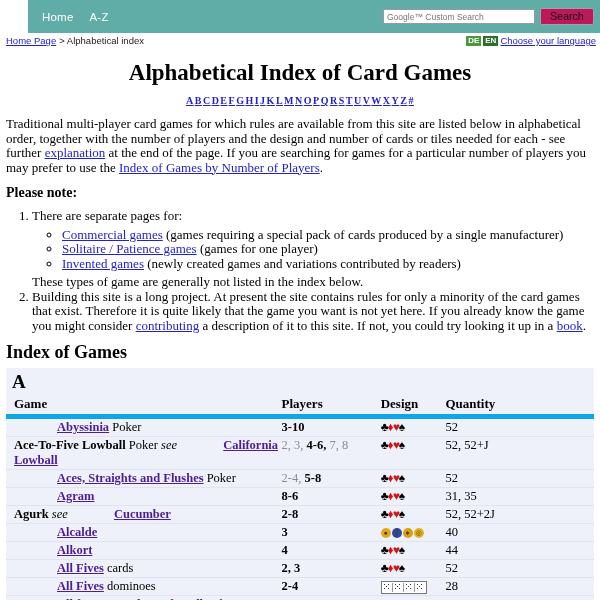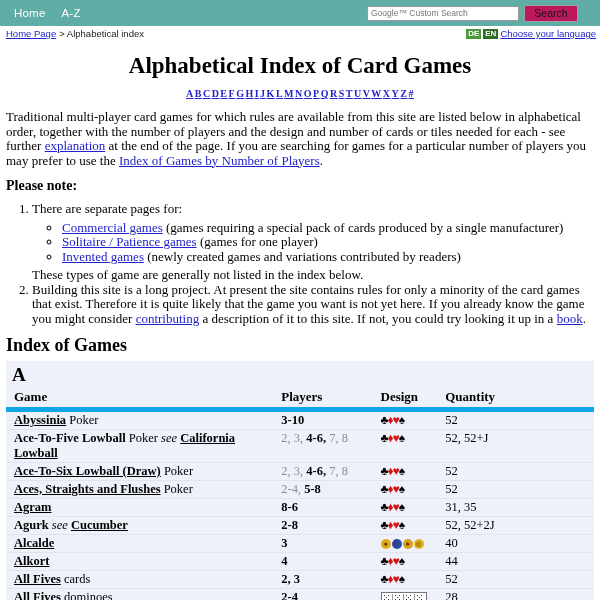--- a/index.html
+++ b/index.html
@@ -8,25 +8,26 @@
     width: 600px;
     height: 600px;
     overflow: hidden;
     background: #ffffff;
     font-family: "Liberation Serif", serif;
   }
 
   
   .topnav {
     background: #5fada6;
-    height: 26px;
+    height: 33px;
     display: flex;
     align-items: center;
-    padding: 0 22px 0 14px;
+    padding: 0 6px 0 14px;
     box-sizing: border-box;
+    margin-left: 28px;
   }
   .topnav a.navlink {
     color: #ffffff;
     text-decoration: none;
     font-family: "Liberation Sans", sans-serif;
     font-size: 11.5px;
     margin-right: 16px;
     letter-spacing: .2px;
   }
   .topnav .spacer { flex: 1; }
@@ -181,21 +182,21 @@
     border-bottom: 1px solid #dfe4f0;
     color: #000;
   }
   .c-game  { width: 270px; padding-left: 8px !important; }
   .c-play  { width: 100px; }
   .c-des   { width: 65px; }
   .c-qty   { width: 150px; }
 
   table.games th.c-game { padding-left: 8px; }
 
-  td.c-game a { color: #000000; font-weight: bold; }
+  td.c-game a { color: #4c1d95; font-weight: bold; margin-left: 43px; }
   td.c-game .plain { font-weight: normal; color: #000; }
   td.c-game .bold  { font-weight: bold; color: #000; }
   td.c-game .ital  { font-style: italic; color: #000; }
 
   .p-main { font-weight: bold; color: #000; }
   .p-dim  { color: #8d8d8d; }
 
   
   .suits { font-size: 12px; letter-spacing: -1px; white-space: nowrap; line-height: 12px; }
   .suits .blk { color: #000; }
@@ -307,26 +308,20 @@
             <td class="c-des"><span class="suits"><span class="blk">♣</span><span class="red">♦</span><span class="red">♥</span><span class="blk">♠</span></span></td>
             <td class="c-qty qty">52</td>
           </tr>
           <tr>
             <td class="c-game"><span class="bold">Ace-To-Five Lowball</span><span class="plain"> Poker </span><span class="ital">see </span><a href="#">California Lowball</a></td>
             <td class="c-play"><span class="p-dim">2, 3, </span><span class="p-main">4-6,</span><span class="p-dim"> 7, 8</span></td>
             <td class="c-des"><span class="suits"><span class="blk">♣</span><span class="red">♦</span><span class="red">♥</span><span class="blk">♠</span></span></td>
             <td class="c-qty qty">52, 52+J</td>
           </tr>
           <tr>
-            <td class="c-game"><a href="#">Ace-To-Six Lowball (Draw)</a><span class="plain"> Poker</span></td>
-            <td class="c-play"><span class="p-dim">2, 3, </span><span class="p-main">4-6,</span><span class="p-dim"> 7, 8</span></td>
-            <td class="c-des"><span class="suits"><span class="blk">♣</span><span class="red">♦</span><span class="red">♥</span><span class="blk">♠</span></span></td>
-            <td class="c-qty qty">52</td>
-          </tr>
-          <tr>
             <td class="c-game"><a href="#">Aces, Straights and Flushes</a><span class="plain"> Poker</span></td>
             <td class="c-play"><span class="p-dim">2-4,</span><span class="p-main"> 5-8</span></td>
             <td class="c-des"><span class="suits"><span class="blk">♣</span><span class="red">♦</span><span class="red">♥</span><span class="blk">♠</span></span></td>
             <td class="c-qty qty">52</td>
           </tr>
           <tr>
             <td class="c-game"><a href="#">Agram</a></td>
             <td class="c-play"><span class="p-main">8-6</span></td>
             <td class="c-des"><span class="suits"><span class="blk">♣</span><span class="red">♦</span><span class="red">♥</span><span class="blk">♠</span></span></td>
             <td class="c-qty qty">31, 35</td>

